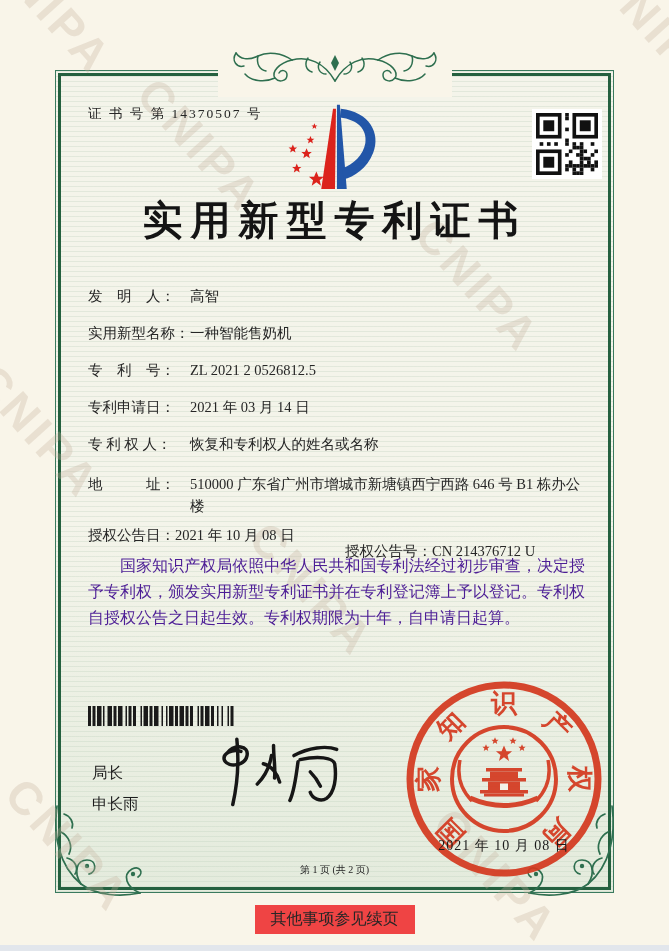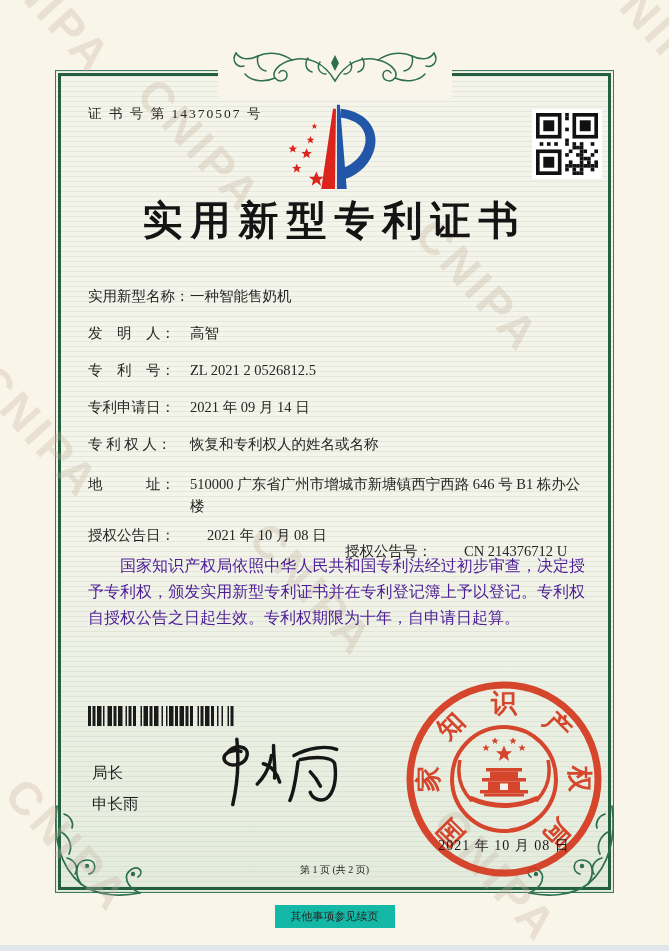--- a/index.html
+++ b/index.html
@@ -40,40 +40,40 @@
          font-weight:700;letter-spacing:8px;color:#141414;z-index:5;}
 
   
   .fields{position:absolute;left:88px;top:288px;width:498px;font-size:14.5px;z-index:5;}
   .frow{display:flex;line-height:17px;margin-bottom:20px;}
   .frow .lab{flex:0 0 102px;white-space:pre;}
   .frow .val{flex:1;}
   .frow-addr{margin-bottom:10px;}
   .frow-addr .lab,.frow-addr .val{line-height:22px;}
   .grant{display:flex;line-height:17px;position:relative;}
-  .grant .pair{display:flex;gap:32px;}
+  .grant .pair{display:flex;}
   .grant .pair2{position:absolute;left:257px;top:16px;}
   .grant .lab{white-space:pre;}
 
   
   .body-text{position:absolute;left:88px;top:553px;width:497px;font-size:16px;
              line-height:26px;text-align:justify;z-index:5;color:#4c1d95;}
   .body-text p{margin:0;text-indent:2em;}
 
   
   .barcode{position:absolute;left:88px;top:706px;width:158px;height:20px;z-index:5;}
   .director{position:absolute;left:92px;top:757px;font-family:Liberation Sans, sans-serif;
             font-size:15.5px;line-height:31px;color:#1d1d1d;z-index:5;}
   .sign{position:absolute;left:192px;top:733px;width:158px;height:90px;z-index:5;}
   .seal{position:absolute;left:398px;top:680px;width:212px;height:202px;z-index:5;opacity:.93;}
   .seal-date{position:absolute;left:396px;top:837px;width:216px;text-align:center;
              font-size:14px;letter-spacing:1px;color:#1b1b1b;z-index:6;}
   .page-ind{position:absolute;left:0;right:0;top:863px;text-align:center;font-size:10px;z-index:5;}
   .cont-note{position:absolute;left:50%;top:905px;transform:translateX(-50%);
-             background:#14b8a6;padding:4px 16px;font-size:11px;z-index:5;white-space:nowrap;}
+             background:#ef4444;padding:4px 16px;font-size:16px;z-index:5;white-space:nowrap;}
 
   .green{stroke:#2e6f4f;fill:none;stroke-linecap:round;}
 </style>
 </head>
 <body>
 
 <div class="page">
 
   <div class="wm wm1">CNIPA</div>
   <div class="wm wm2">CNIPA</div>
@@ -210,34 +210,34 @@
         <rect x="0" y="40" width="28" height="28" fill="#111"></rect>
         <rect x="4" y="44" width="20" height="20" fill="#fff"></rect>
         <rect x="8" y="48" width="12" height="12" fill="#111"></rect>
       </svg>
   </div>
 
   <div class="title">实用新型专利证书</div>
 
   <div class="fields">
     <div class="frow">
+      <span class="lab">发　明　人：</span>
+      <span class="val">高智</span>
+    </div>
+    <div class="frow">
       <span class="lab">实用新型名称：</span>
       <span class="val">一种智能售奶机</span>
     </div>
     <div class="frow">
-      <span class="lab">发　明　人：</span>
-      <span class="val">高智</span>
-    </div>
-    <div class="frow">
       <span class="lab">专　利　号：</span>
       <span class="val">ZL 2021 2 0526812.5</span>
     </div>
     <div class="frow">
       <span class="lab">专利申请日：</span>
-      <span class="val">2021 年 09 月 14 日</span>
+      <span class="val">2021 年 03 月 14 日</span>
     </div>
     <div class="frow">
       <span class="lab">专 利 权 人：</span>
       <span class="val">恢复和专利权人的姓名或名称</span>
     </div>
     <div class="frow frow-addr">
       <span class="lab">地　　　址：</span>
       <span class="val">510000 广东省广州市增城市新塘镇西宁西路 646 号 B1 栋办公楼</span>
     </div>
     <div class="grant">

